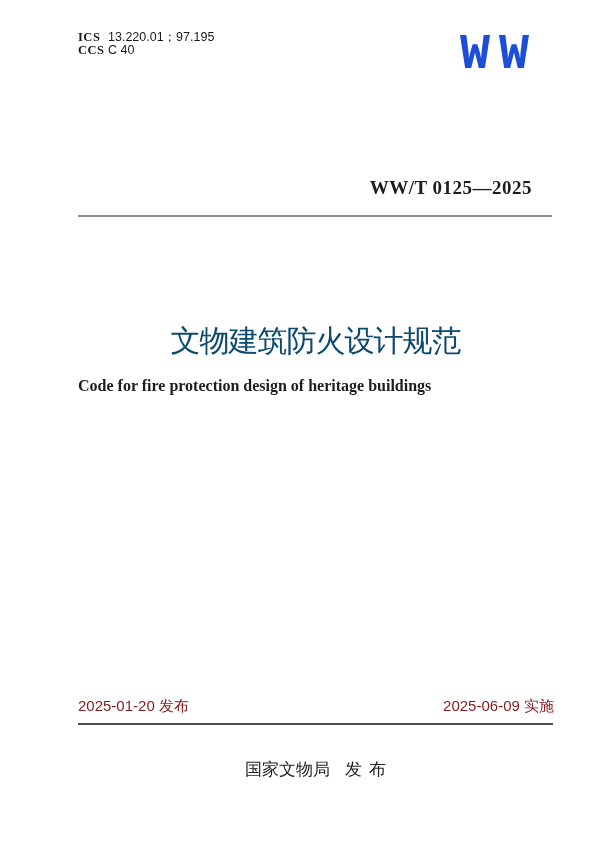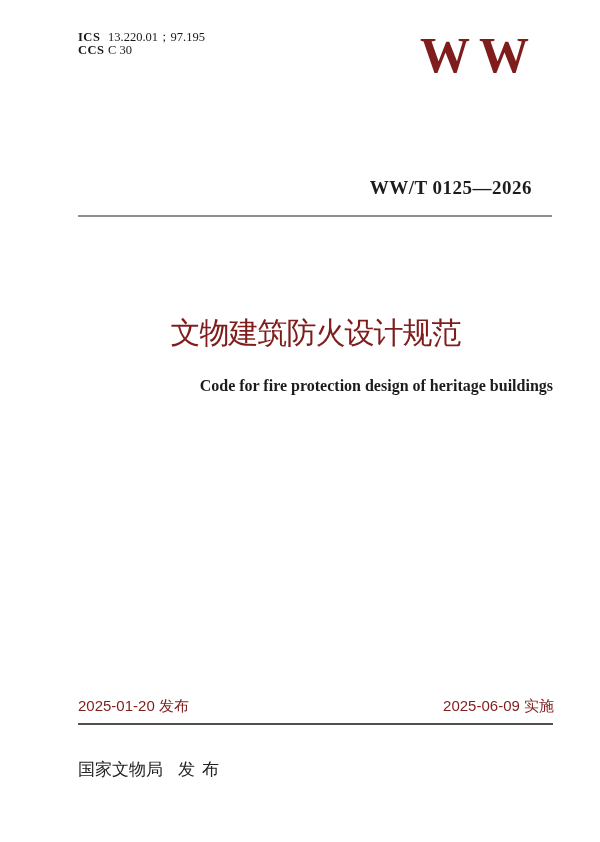--- a/index.html
+++ b/index.html
@@ -26,35 +26,35 @@
     line-height: 13px;
   }
   .ics-row { display: flex; }
   .ics-row .lbl {
     font-family: "Liberation Serif", serif;
     font-weight: bold;
     width: 30px;
     letter-spacing: 0.5px;
   }
   .ics-row .val {
-    font-family: Liberation Serif, serif;
+    font-family: Liberation Sans, sans-serif;
     font-weight: normal;
   }
 
   
   .logo {
     position: absolute;
     right: 62px;
     top: 30px;
-    font-family: Liberation Serif, serif;
+    font-family: Liberation Mono, monospace;
     font-weight: bold;
     font-size: 50px;
     line-height: 50px;
     letter-spacing: 9px;
-    color: #7f1d1d;
+    color: #1d4ed8;
   }
 
   
   .org-heading {
     position: absolute;
     left: 60px;
     right: 52px;
     top: 116px;
     text-align: center;
     font-size: 28px;
@@ -84,36 +84,36 @@
     top: 215px;
     height: 2px;
     background: #8f8f8f;
   }
 
   
   .title-cn {
     position: absolute;
     left: 78px;
     right: 47px;
-    top: 312px;
+    top: 320px;
     text-align: center;
     font-size: 30px;
     line-height: 42px;
     letter-spacing: -1px;
-    color: #7f1d1d;
+    color: #0c4a6e;
     white-space: nowrap;
   }
 
   
   .title-en {
     position: absolute;
     left: 78px;
     right: 47px;
     top: 376px;
-    text-align: right;
+    text-align: left;
     font-family: "Liberation Serif", serif;
     font-weight: bold;
     font-size: 16px;
     line-height: 20px;
     color: #1c1c1c;
   }
 
   
   .dates-row {
     position: absolute;
@@ -136,20 +136,21 @@
     background: #515151;
   }
 
   
   .publisher-row {
     position: absolute;
     left: 78px;
     right: 47px;
     top: 759px;
     display: flex;
+    justify-content: center;
     gap: 15px;
     font-size: 17px;
     line-height: 22px;
     color: #222222;
   }
   .publisher-row .action {
     letter-spacing: 7px;
     margin-right: -7px;
   }
 </style>
@@ -158,28 +159,28 @@
 
 <div class="page">
 
   <div class="ics-block">
     <div class="ics-row">
       <span class="lbl">ICS</span>
       <span class="val">13.220.01；97.195</span>
     </div>
     <div class="ics-row">
       <span class="lbl">CCS</span>
-      <span class="val">C 30</span>
+      <span class="val">C 40</span>
     </div>
   </div>
 
   <div class="logo">WW</div>
 
 
-  <div class="std-code">WW/T 0125—2026</div>
+  <div class="std-code">WW/T 0125—2025</div>
 
   <div class="rule-top"></div>
 
   <div class="title-cn">文物建筑防火设计规范</div>
 
   <div class="title-en">Code for fire protection design of heritage buildings</div>
 
   <div class="dates-row">
     <span>2025-01-20 发布</span>
     <span>2025-06-09 实施</span>

